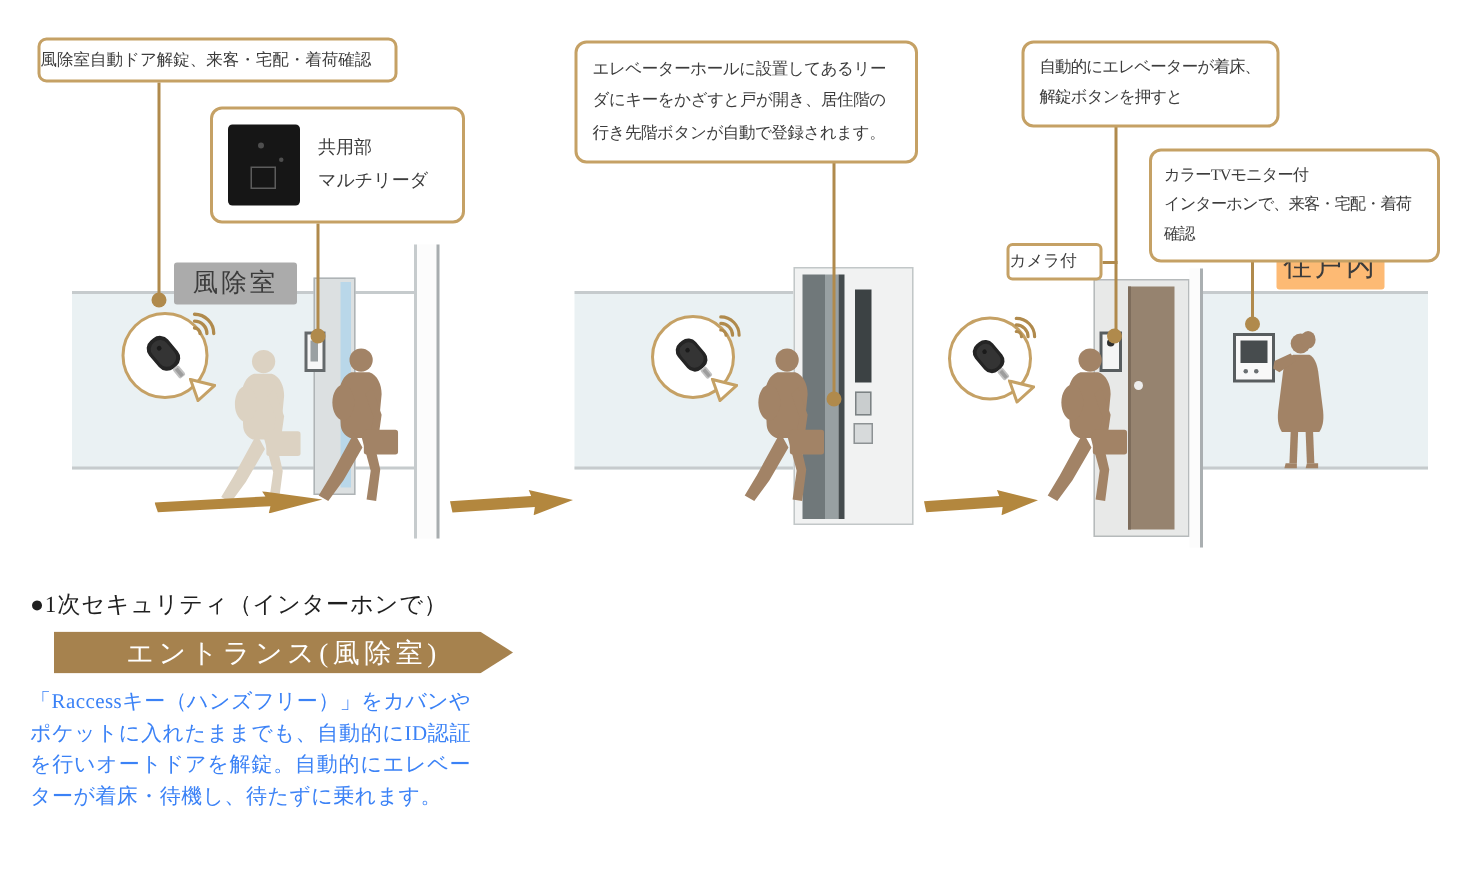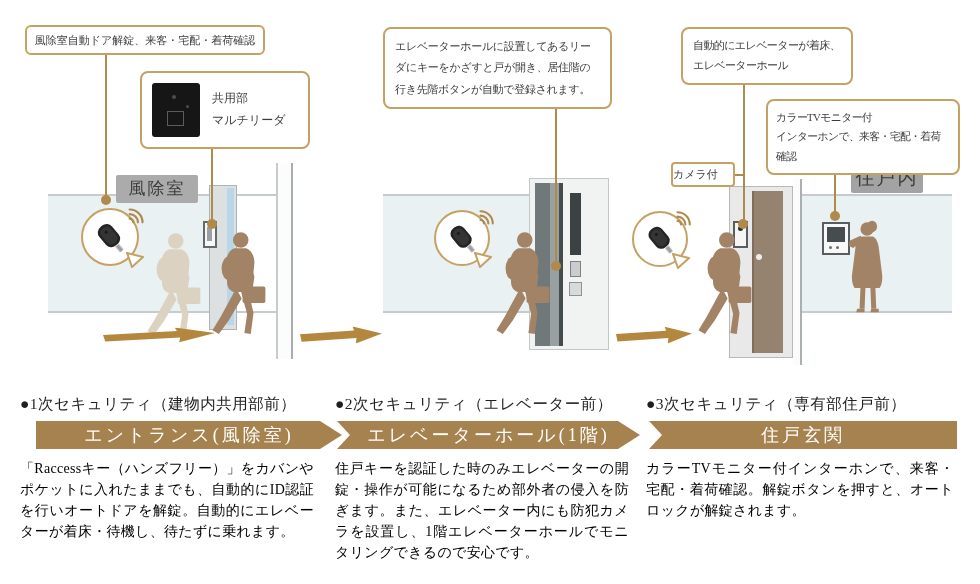--- a/index.html
+++ b/index.html
@@ -65,21 +65,21 @@
             border-left:12px solid transparent;border-right:12px solid transparent;border-top:11px solid #B3873E;}
   
   .section{position:absolute;top:393px;z-index:9;}
   .sec-head{font-size:15.5px;color:#1f1f1f;letter-spacing:0.5px;line-height:21px;white-space:nowrap;}
   .banner{height:28px;line-height:28px;background:#A6824E;color:#fff;text-align:center;
           font-size:18px;letter-spacing:3px;margin-top:7px;}
   .banner.b1{clip-path:polygon(0 0,calc(100% - 22px) 0,100% 50%,calc(100% - 22px) 100%,0 100%);}
   .banner.b2{clip-path:polygon(0 0,calc(100% - 22px) 0,100% 50%,calc(100% - 22px) 100%,0 100%,13px 50%);}
   .banner.b3{clip-path:polygon(0 0,100% 0,100% 100%,0 100%,13px 50%);}
   .sec-body{margin-top:9px;font-size:14px;line-height:1.5;letter-spacing:0.3px;
-            text-align:justify;color:#000000;}
+            text-align:justify;color:#3b82f6;}
 </style>
 </head>
 <body>
 
 <svg width="0" height="0" style="position:absolute">
   <symbol id="walker" viewBox="0 0 70 125">
     <circle cx="38" cy="11" r="8.5"></circle>
     <path d="M31,20 h13 c6,2 9,9 9,16 l-2,21 c-1,6 -4,9 -8,11 h-13 c-4,-2 -7,-5 -7,-11 l-1,-21 c0,-7 3,-14 9,-16 z"></path>
     <ellipse cx="25" cy="42" rx="8" ry="13"></ellipse>
     <path d="M33,64 L16,95 L7,110 L14,114 L25,99 L39,75 Z"></path>
@@ -120,21 +120,21 @@
   <div class="wall" style="left:48px;top:196px;width:161px;height:117px"></div>
   <div class="wline" style="left:48px;top:194px;width:229px"></div>
   <div class="wline" style="left:48px;top:311px;width:229px"></div>
   <div class="wall" style="left:383px;top:196px;width:146px;height:117px"></div>
   <div class="wline" style="left:383px;top:194px;width:146px"></div>
   <div class="wline" style="left:383px;top:311px;width:146px"></div>
   <div class="wall" style="left:802px;top:196px;width:150px;height:117px"></div>
   <div class="wline" style="left:802px;top:194px;width:150px"></div>
   <div class="wline" style="left:802px;top:311px;width:150px"></div>
 
-  <div class="callout" style="left:25px;top:25px;width:240px;height:30px;line-height:26px;text-align:center;white-space:nowrap;border-radius:6px">
+  <div class="callout" style="left:25px;top:25px;width:240px;height:30px;line-height:26px;text-align:left;white-space:nowrap;border-radius:6px">
     <span>風除室自動ドア解錠、来客・宅配・着荷確認</span>
   </div>
   <div class="vline" style="left:105px;top:55px;height:142px"></div>
   <div class="dot" style="left:101px;top:195px"></div>
 
   <div class="callout mrbox" style="left:140px;top:71px;width:170px;height:78px">
     <div class="mrdevice">
       <div class="scr"></div>
         <div class="d1"></div>
         <div class="d2"></div>
@@ -206,33 +206,33 @@
       <polygon points="1,1 17,5 6,15" fill="#fff" stroke="#C5A165" stroke-width="2"></polygon>
     </svg>
   <svg style="position:absolute;left:477px;top:206px;z-index:6" width="21" height="21" viewBox="0 0 24 24">
       <use href="#wifi"></use>
     </svg>
 
   <div class="farrow" style="left:616px;top:327px;width:76px;height:17px"></div>
 
   <div class="callout" style="left:681px;top:27px;width:172px;padding:7px 10px;line-height:1.8;letter-spacing:-0.6px">
     <span>自動的にエレベーターが着床、</span><br>
-    <span>エレベーターホール</span>
+    <span>解錠ボタンを押すと</span>
   </div>
   <div class="vline" style="left:743px;top:81px;height:140px"></div>
   <div class="dot" style="left:738px;top:219px"></div>
 
   <div class="callout" style="left:766px;top:99px;width:194px;padding:7px 8px;line-height:1.8;font-size:10.8px;letter-spacing:-0.6px">
     <span>カラーTVモニター付</span><br>
     <span>インターホンで、来客・宅配・着荷確認</span>
   </div>
   <div class="vline" style="left:834px;top:150px;height:63px"></div>
   <div class="dot" style="left:830px;top:211px"></div>
   <div class="tri-down"></div>
-  <div class="glabel" style="left:851px;top:162px;width:72px;height:31px;font-size:19px;line-height:31px;background:#a3a3a3">住戸内</div>
+  <div class="glabel" style="left:851px;top:162px;width:72px;height:31px;font-size:19px;line-height:31px;background:#fdba74">住戸内</div>
 
   <div class="callout" style="left:671px;top:162px;width:64px;height:25px;line-height:21px;text-align:left;border-radius:4px">
     <span>カメラ付</span>
   </div>
   <div class="hline" style="left:735px;top:174px;width:10px"></div>
 
   <div class="door3"></div>
   <div class="door3-panel"></div>
   <div class="door3-knob"></div>
   <div class="sidewall3"></div>
@@ -258,30 +258,20 @@
       </svg>
   </div>
   <svg class="tail" style="left:672px;top:253px" width="18" height="16" viewBox="0 0 18 16">
       <polygon points="1,1 17,5 6,15" fill="#fff" stroke="#C5A165" stroke-width="2"></polygon>
     </svg>
   <svg style="position:absolute;left:674px;top:207px;z-index:6" width="21" height="21" viewBox="0 0 24 24">
       <use href="#wifi"></use>
     </svg>
 
   <div class="section" style="left:20px;width:296px">
-    <div class="sec-head">●1次セキュリティ（建物内共用部前）</div>
+    <div class="sec-head">●1次セキュリティ（インターホンで）</div>
     <div class="banner b1" style="width:306px;margin-left:16px">エントランス(風除室)</div>
     <div class="sec-body" style="width:294px">「Raccessキー（ハンズフリー）」をカバンやポケットに入れたままでも、自動的にID認証を行いオートドアを解錠。自動的にエレベーターが着床・待機し、待たずに乗れます。</div>
   </div>
 
-  <div class="section" style="left:335px;width:296px">
-    <div class="sec-head">●2次セキュリティ（エレベーター前）</div>
-    <div class="banner b2" style="width:303px;margin-left:2px">エレベーターホール(1階)</div>
-    <div class="sec-body" style="width:294px">住戸キーを認証した時のみエレベーターの開錠・操作が可能になるため部外者の侵入を防ぎます。また、エレベーター内にも防犯カメラを設置し、1階エレベーターホールでモニタリングできるので安心です。</div>
-  </div>
-
-  <div class="section" style="left:646px;width:310px">
-    <div class="sec-head">●3次セキュリティ（専有部住戸前）</div>
-    <div class="banner b3" style="width:308px;margin-left:3px">住戸玄関</div>
-    <div class="sec-body" style="width:308px">カラーTVモニター付インターホンで、来客・宅配・着荷確認。解錠ボタンを押すと、オートロックが解錠されます。</div>
-  </div>
+
 
 </div>
 
 </body></html>

